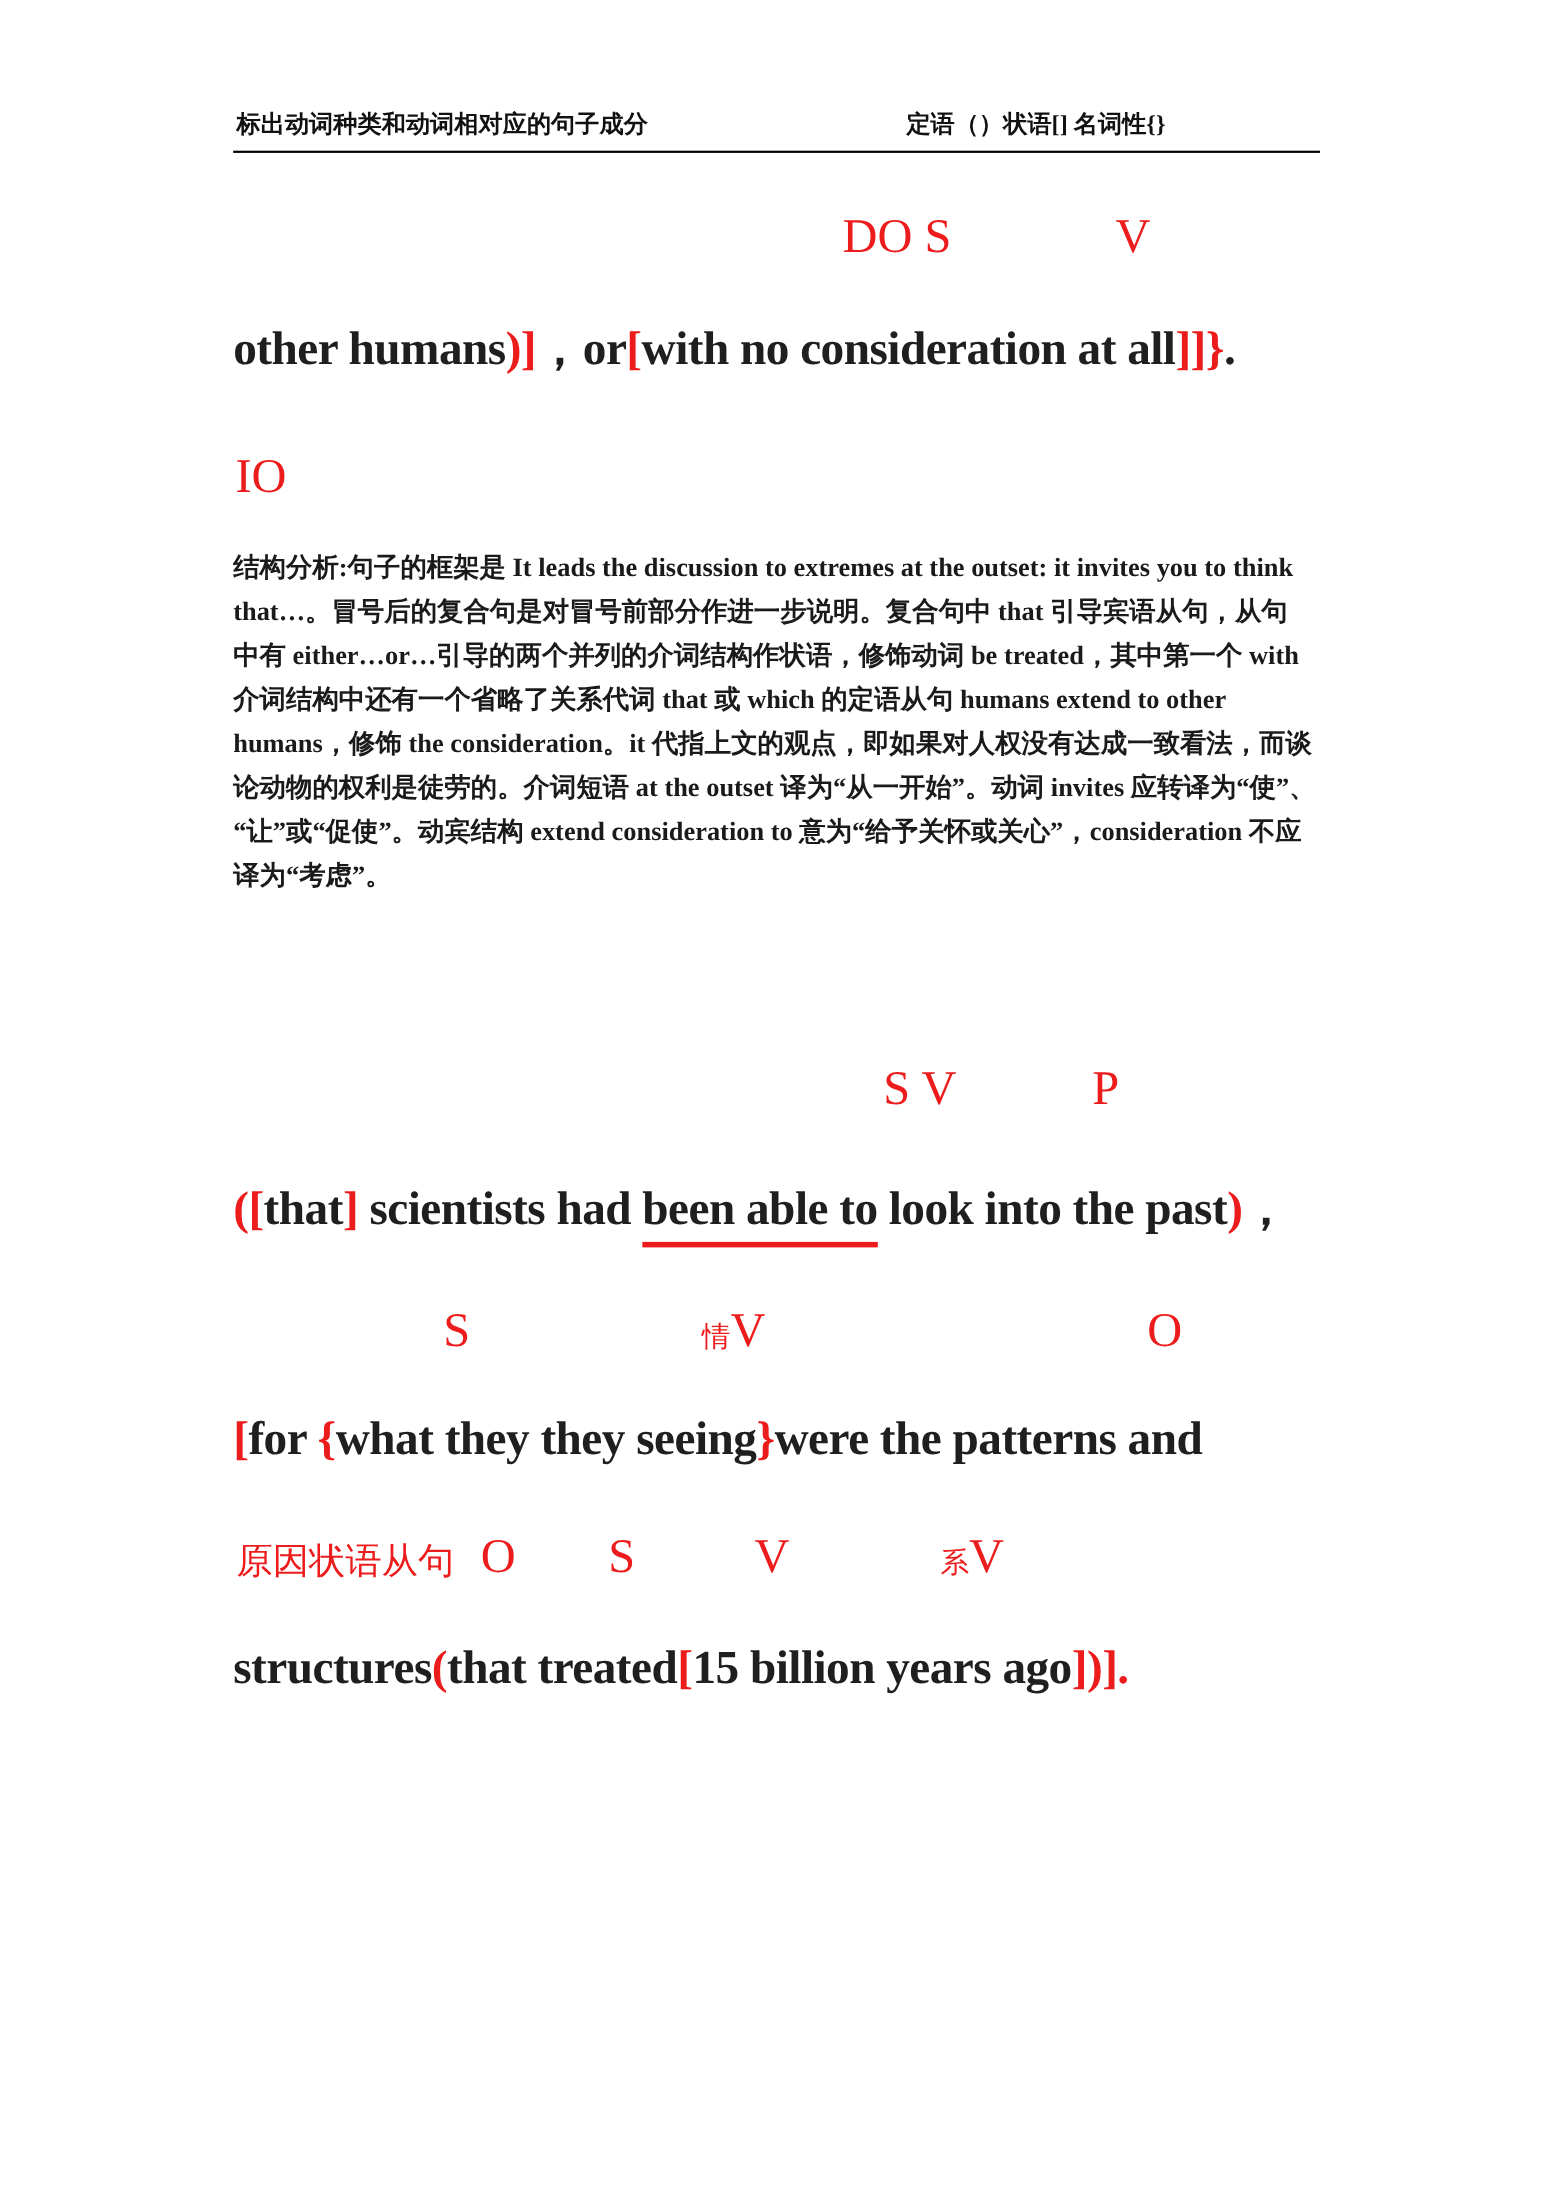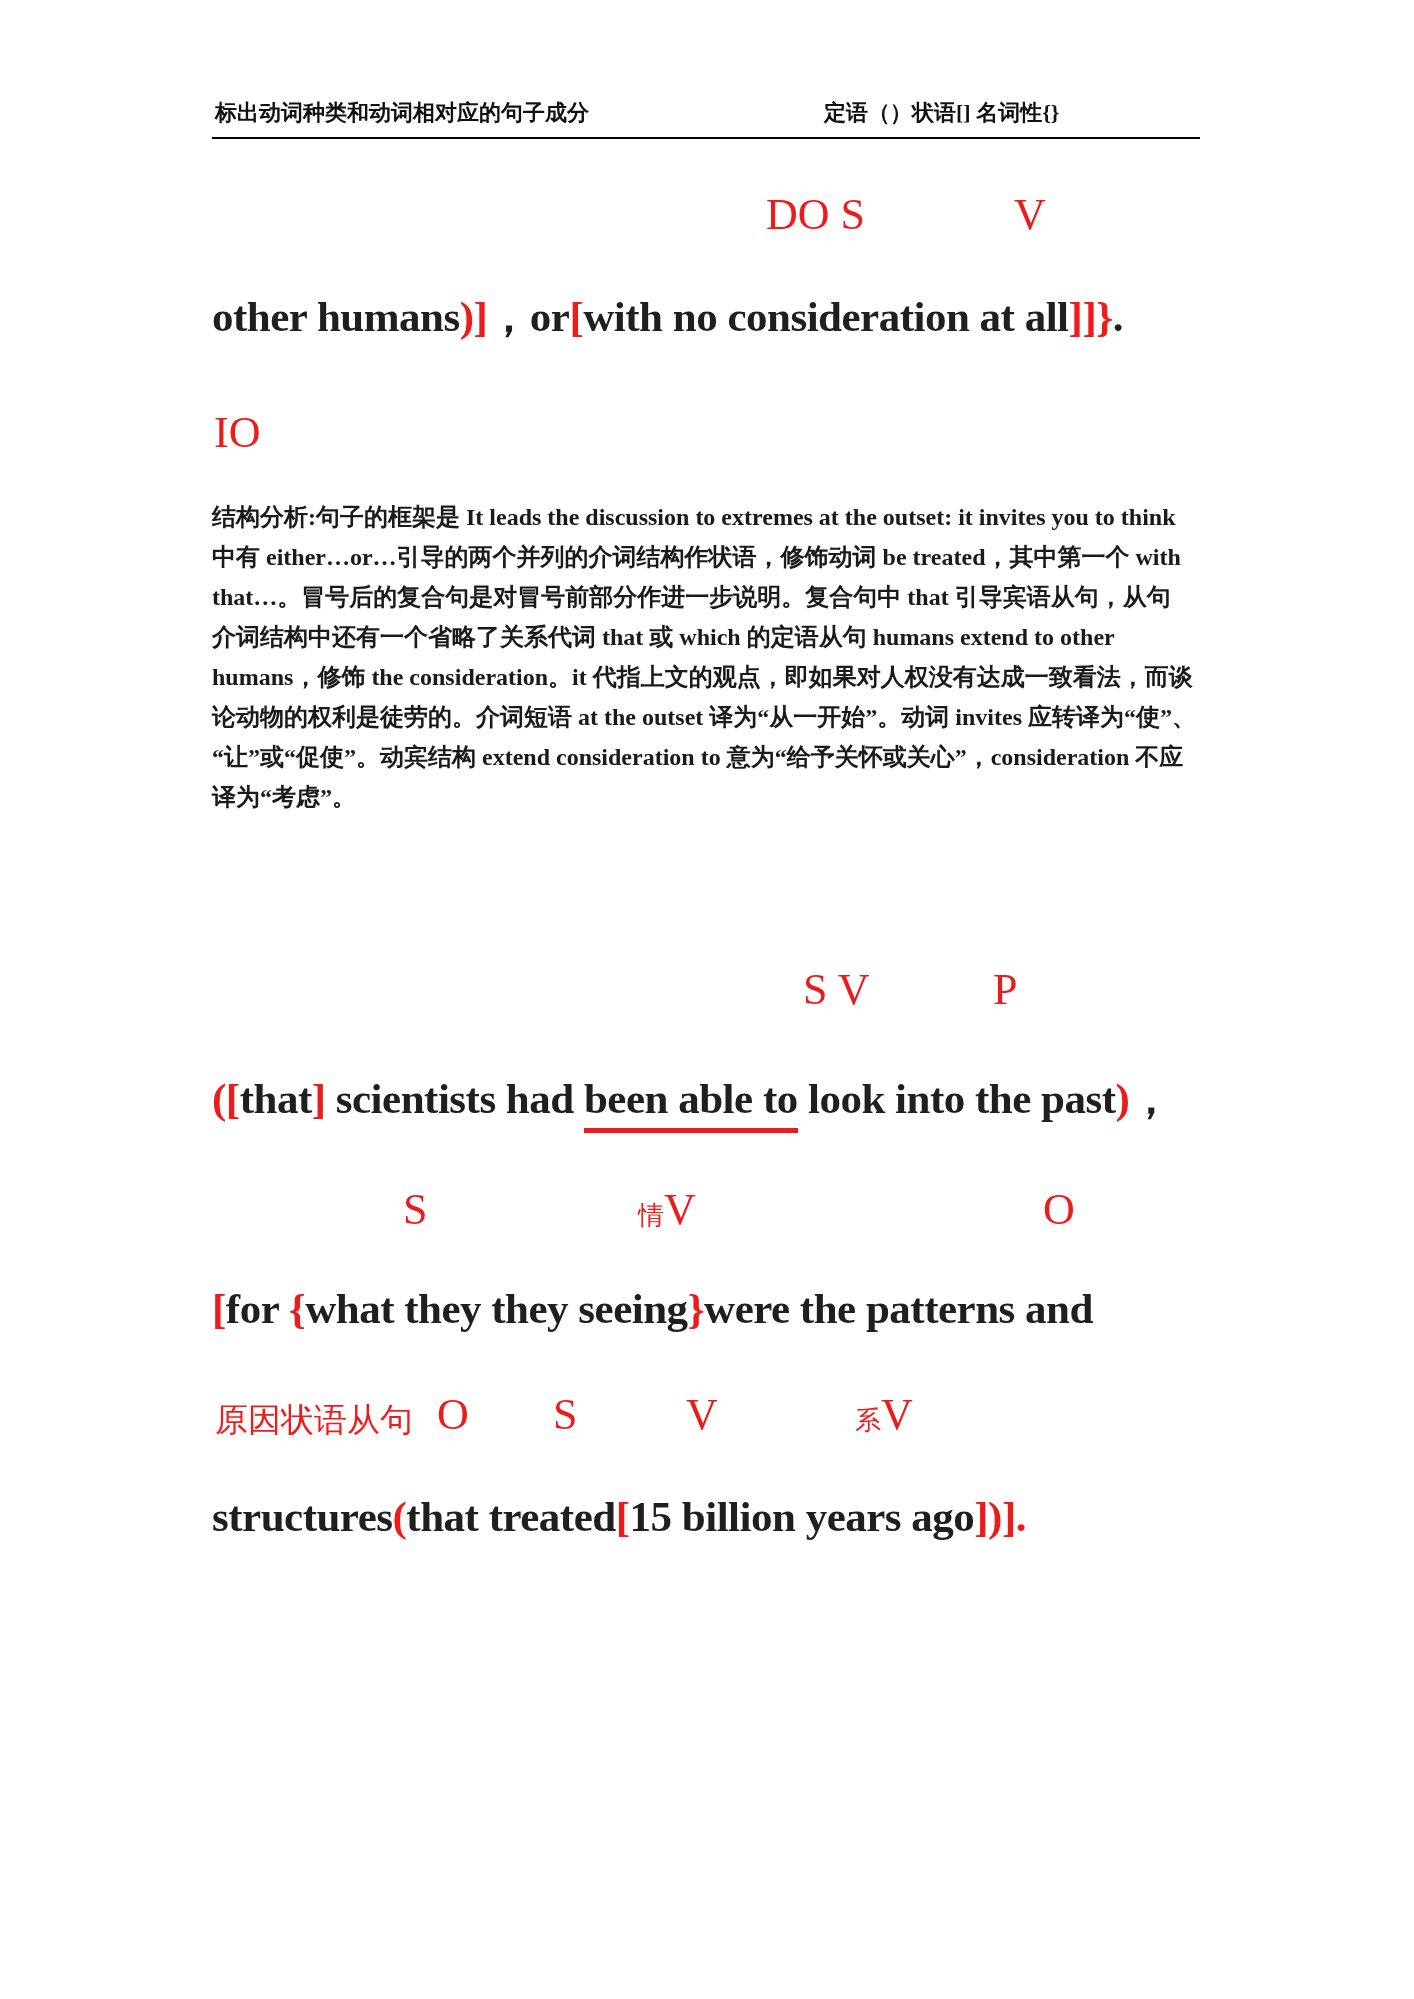--- a/index.html
+++ b/index.html
@@ -54,22 +54,22 @@
   <div class="bigline" style="top:288px;">
     <span>other humans</span><span class="red">)]</span><span>，</span><span>or</span><span class="red">[</span><span>with no consideration at all</span><span class="red">]]}</span><span>.</span>
   </div>
 
   <div class="annrow" style="top:403px;">
     <span class="lbl" style="left:214px;">IO</span>
   </div>
 
   <div class="para" style="top:497px;">
     <div class="pline">结构分析:句子的框架是 It leads the discussion to extremes at the outset: it invites you to think</div>
+    <div class="pline">that…。冒号后的复合句是对冒号前部分作进一步说明。复合句中 that 引导宾语从句，从句</div>
     <div class="pline">中有 either…or…引导的两个并列的介词结构作状语，修饰动词 be treated，其中第一个 with</div>
-    <div class="pline">that…。冒号后的复合句是对冒号前部分作进一步说明。复合句中 that 引导宾语从句，从句</div>
     <div class="pline">介词结构中还有一个省略了关系代词 that 或 which 的定语从句 humans extend to other</div>
     <div class="pline">humans，修饰 the consideration。it 代指上文的观点，即如果对人权没有达成一致看法，而谈</div>
     <div class="pline">论动物的权利是徒劳的。介词短语 at the outset 译为“从一开始”。动词 invites 应转译为“使”、</div>
     <div class="pline">“让”或“促使”。动宾结构 extend consideration to 意为“给予关怀或关心”，consideration 不应</div>
     <div class="pline">译为“考虑”。</div>
   </div>
 
 
   <div class="annrow" style="top:960px;">
     <span class="lbl" style="left:803px;">S V</span>

